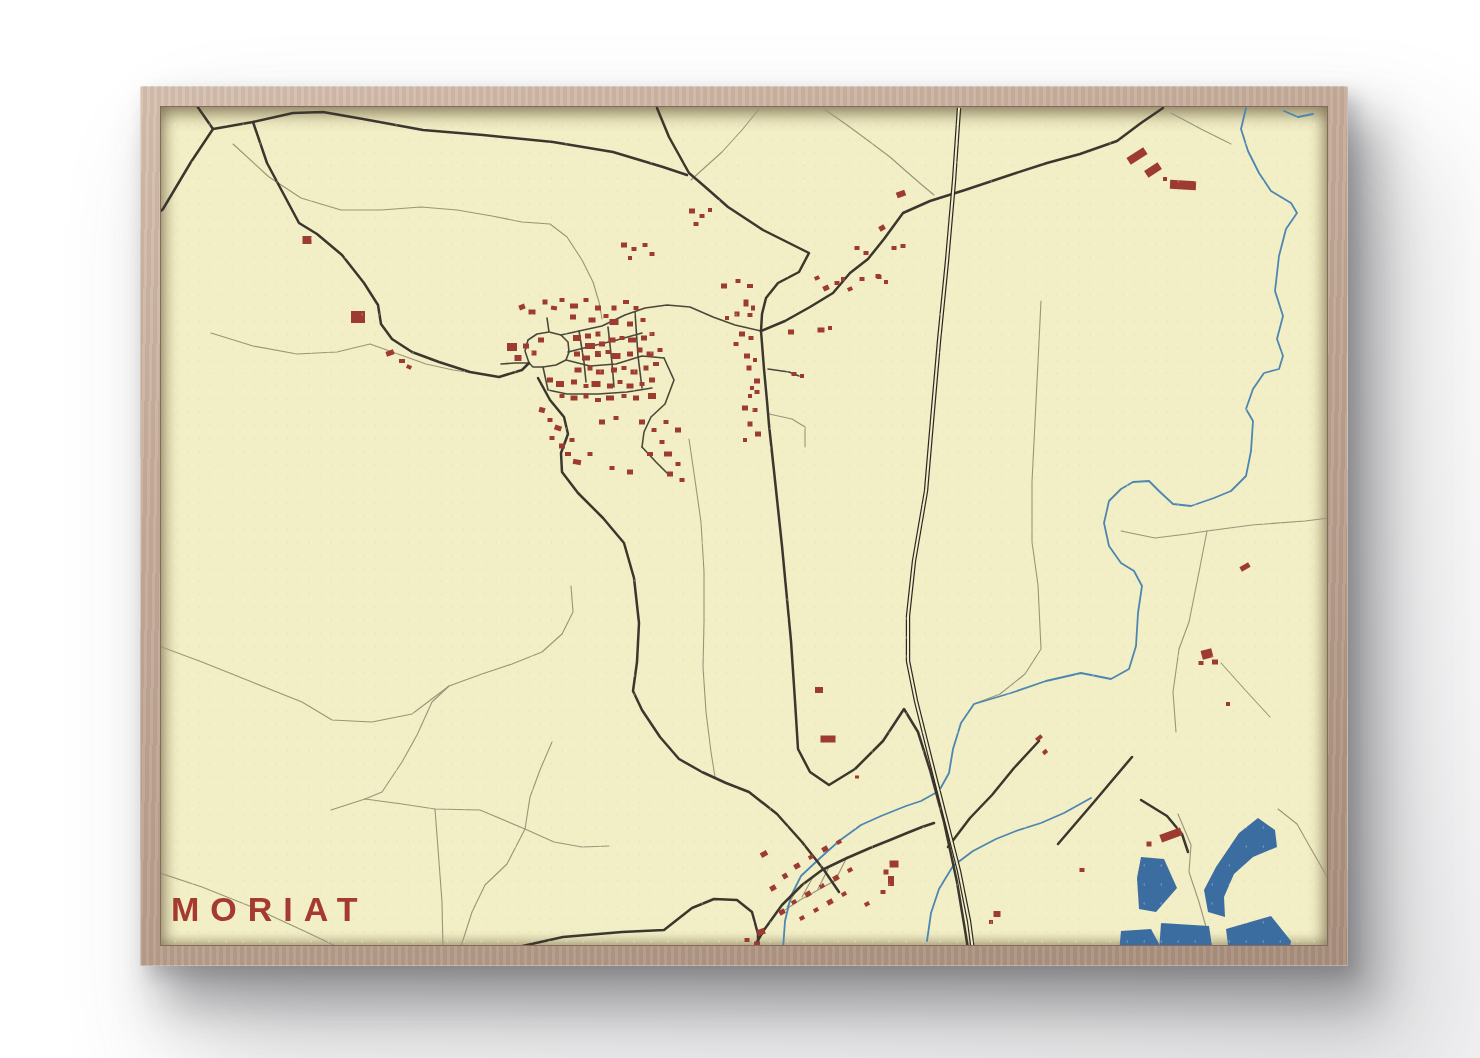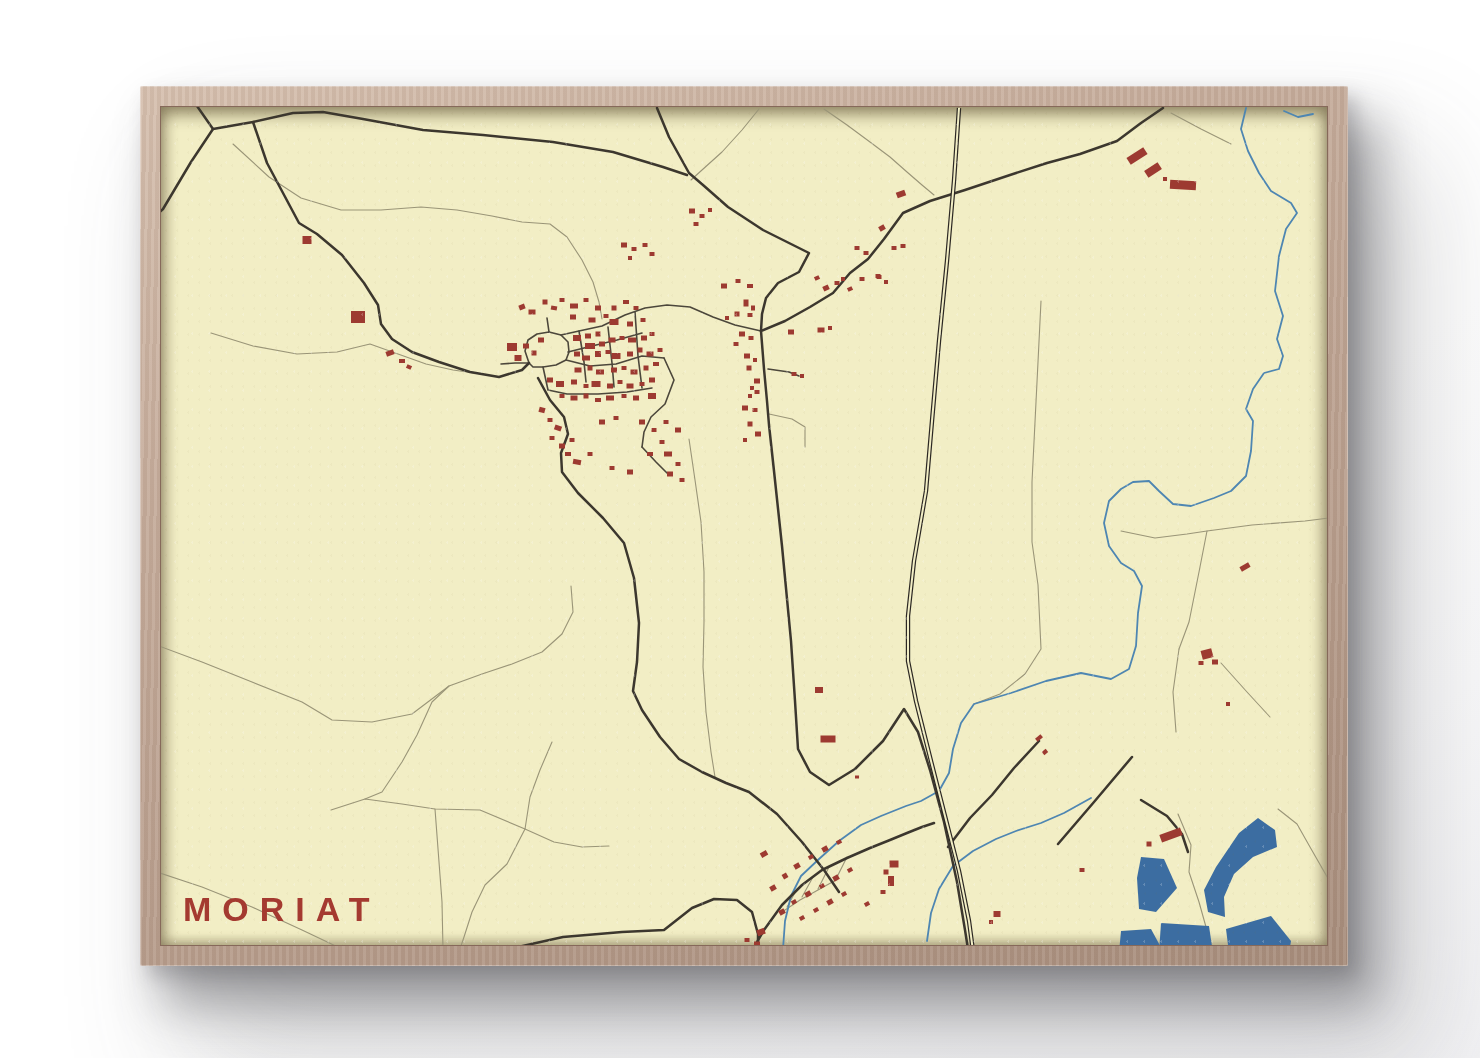--- a/index.html
+++ b/index.html
@@ -35,21 +35,21 @@
   .texture{
     position:absolute;inset:0;pointer-events:none;opacity:.45;
     background-image:
       radial-gradient(rgba(125,112,58,0.10) 1px,transparent 1px),
       radial-gradient(rgba(255,255,255,0.45) 1px,transparent 1px);
     background-size:11px 13px,17px 19px;
     background-position:0 0,6px 8px;
   }
   svg.map{position:absolute;inset:0;width:100%;height:100%;}
   .title{
-    position:absolute;left:22px;bottom:16px;
+    position:absolute;left:10px;bottom:16px;
     font-size:34px;font-weight:bold;letter-spacing:11px;
     color:#a43a30;user-select:none;
   }
 </style>
 </head>
 <body>
 
 <div class="wall"></div>
 
 <div class="frame">

